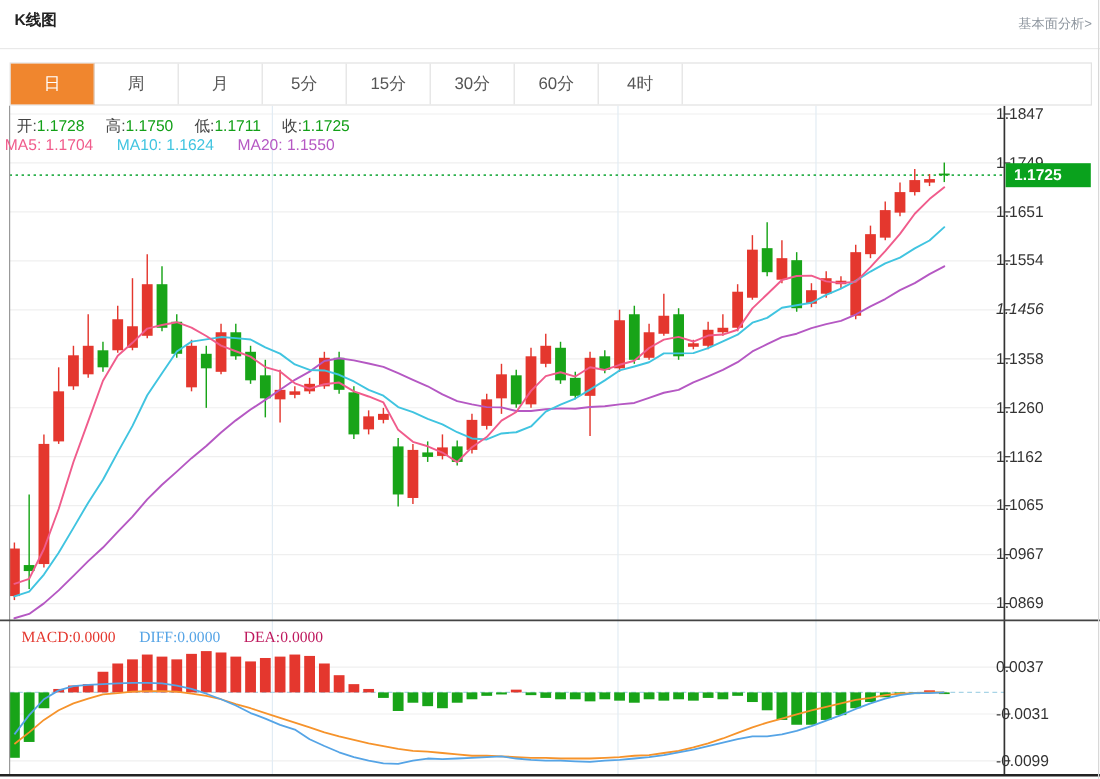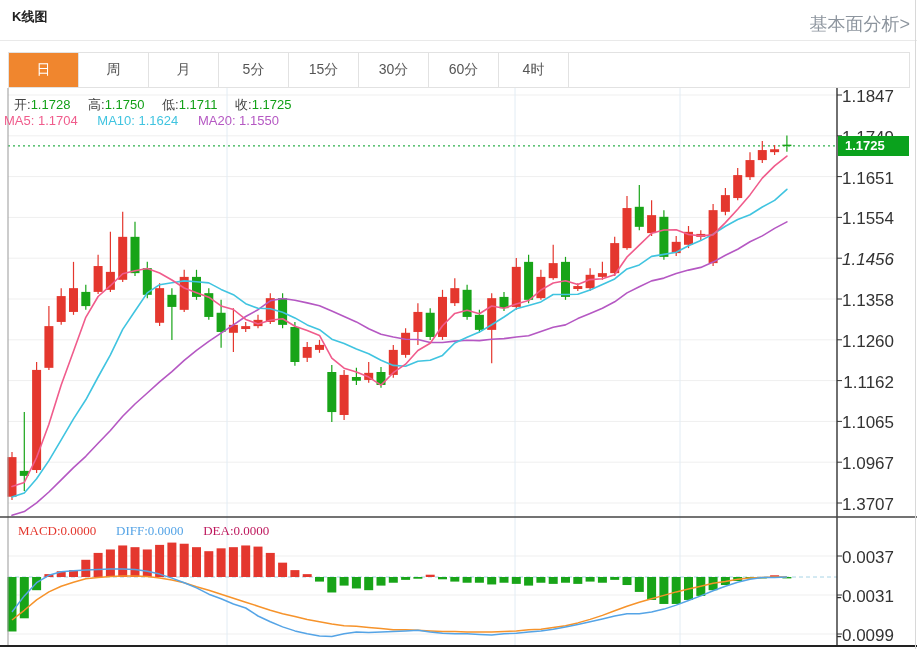--- a/index.html
+++ b/index.html
@@ -1,36 +1,36 @@
 <!DOCTYPE html>
 <html><head>
 <meta charset="utf-8">
 <style>
   html,body{margin:0;padding:0;}
   body{width:917px;height:649px;position:relative;background:#fff;overflow:hidden;
        font-family:"Liberation Sans","DejaVu Sans",sans-serif;}
   #chart-svg{position:absolute;left:0;top:0;z-index:1;}
   .ovl{position:absolute;z-index:5;}
   #page-title{left:12px;top:8px;font-size:13px;font-weight:bold;color:#222;}
-  #fund-link{right:7px;top:12px;font-size:18px;color:#8d959e;cursor:pointer;}
+  #fund-link{right:7px;top:12px;font-size:11px;color:#8d959e;cursor:pointer;}
   #hdr-divider{left:0;top:40px;width:917px;height:0;border-top:1px solid #e9e9e9;}
   #tab-bar{left:8px;top:52px;width:902px;height:36px;display:flex;
            border:1px solid #e2e2e2;box-sizing:border-box;background:#fff;}
   .tab{width:70px;height:100%;display:flex;align-items:center;justify-content:center;
        font-size:14px;color:#555;border-right:1px solid #e2e2e2;box-sizing:border-box;cursor:pointer;}
   .tab.sel{color:#fff;}
   .tab-fill{flex:1;border-right:none;}
   #ohlc-row{left:14px;top:96px;font-size:13px;white-space:nowrap;}
   #ohlc-row .lb{color:#444;}
   #ohlc-row .vl{margin-right:14px;}
   #ma-row{left:4px;top:113px;font-size:13px;white-space:nowrap;}
   #ma-row span{margin-right:16px;}
   #macd-row{left:18px;top:523px;font-size:13px;white-space:nowrap;}
   #macd-row span{margin-right:16px;font-family:Liberation Serif, serif;}
-  .ylab{position:absolute;left:830px;width:64px;font-size:17px;color:#333;text-align:right;}
+  .ylab{position:absolute;left:830px;width:64px;font-size:13px;color:#333;text-align:left;}
   #price-tag{left:838px;top:136px;width:71px;height:20px;color:#fff;font-size:13px;
              font-weight:bold;display:flex;align-items:center;padding-left:7px;box-sizing:border-box;}
   #page-edge{left:915px;top:0;width:0;height:649px;border-left:1px solid #d8d8d8;}
 </style>
 </head>
 <body>
 
 <svg id="chart-svg" width="917" height="649">
     <line x1="8" y1="95" x2="837" y2="95" stroke="#efefef" stroke-width="1"></line>
     <line x1="8" y1="135.8" x2="837" y2="135.8" stroke="#efefef" stroke-width="1"></line>
@@ -307,21 +307,21 @@
     <div class="ylab" style="top: 87px;">1.1847</div>
     <div class="ylab" style="top: 127.8px;">1.1749</div>
     <div class="ylab" style="top: 168.6px;">1.1651</div>
     <div class="ylab" style="top: 209.4px;">1.1554</div>
     <div class="ylab" style="top: 250.2px; font-style: italic;">1.1456</div>
     <div class="ylab" style="top: 291px;">1.1358</div>
     <div class="ylab" style="top: 331.8px;">1.1260</div>
     <div class="ylab" style="top: 372.6px;">1.1162</div>
     <div class="ylab" style="top: 413.4px;">1.1065</div>
     <div class="ylab" style="top: 454.2px;">1.0967</div>
-    <div class="ylab" style="top: 495px;">1.3707</div>
+    <div class="ylab" style="top: 495px;">1.0869</div>
   </div>
 <div class="ovl" id="y-axis-macd">
     <div class="ylab" style="top: 548px;">0.0037</div>
     <div class="ylab" style="top: 587px;">-0.0031</div>
     <div class="ylab" style="top: 626px;">-0.0099</div>
   </div>
 <div class="ovl" id="price-tag" style="background: rgb(10, 162, 29); top: 135.896px;">1.1725</div>
 <div class="ovl" id="page-edge"></div>
 
 </body></html>

